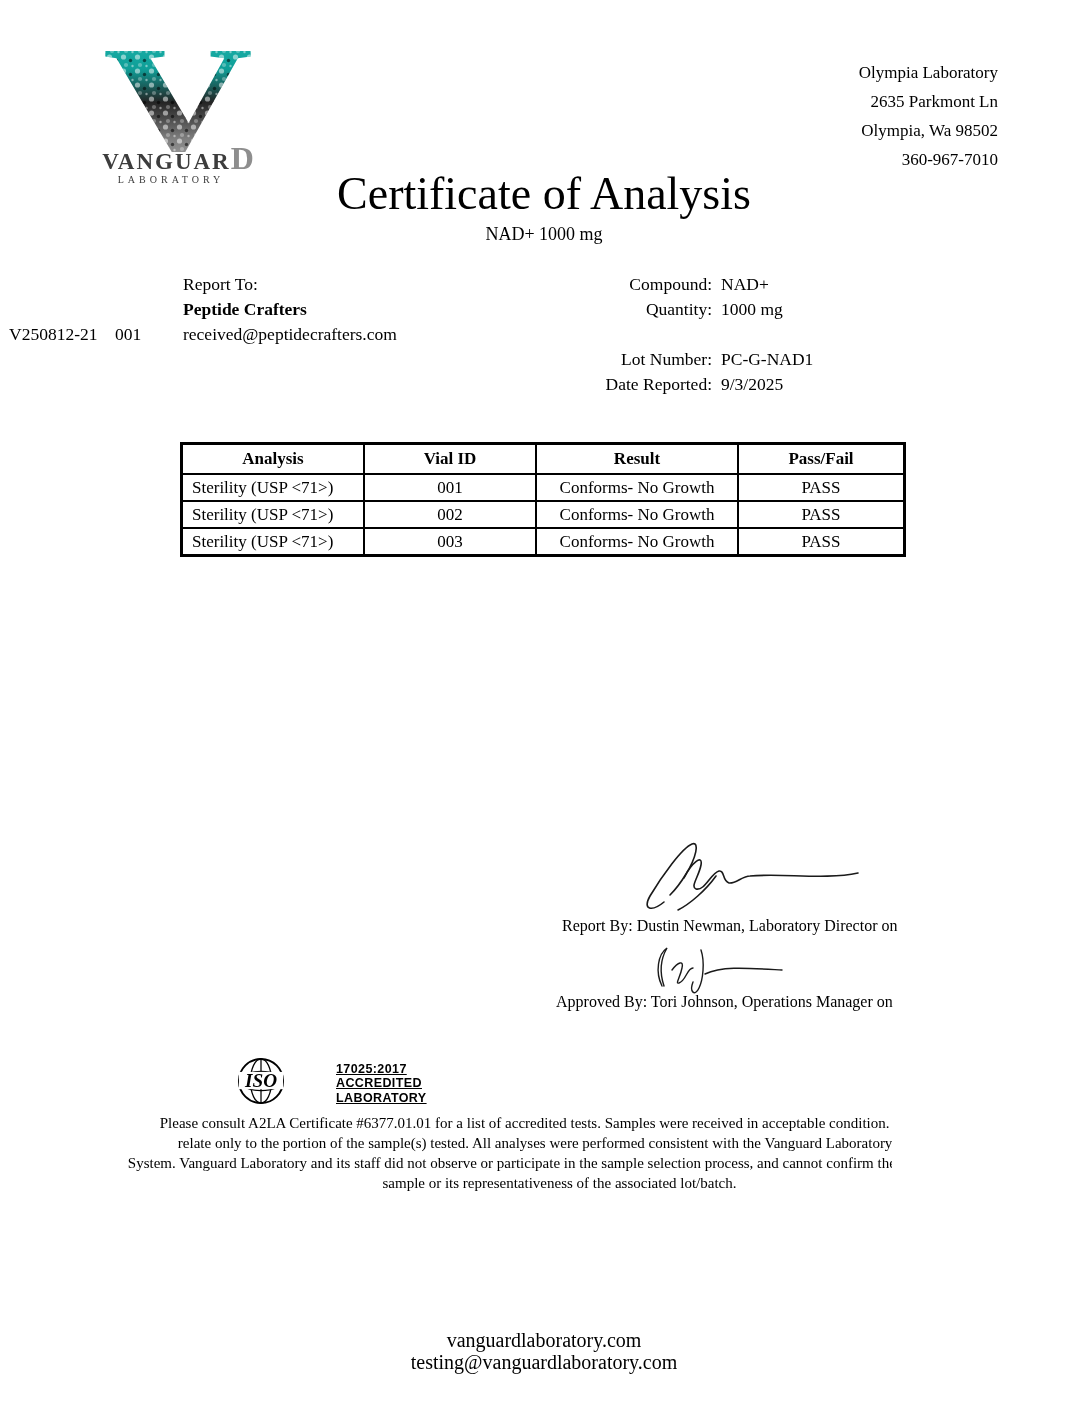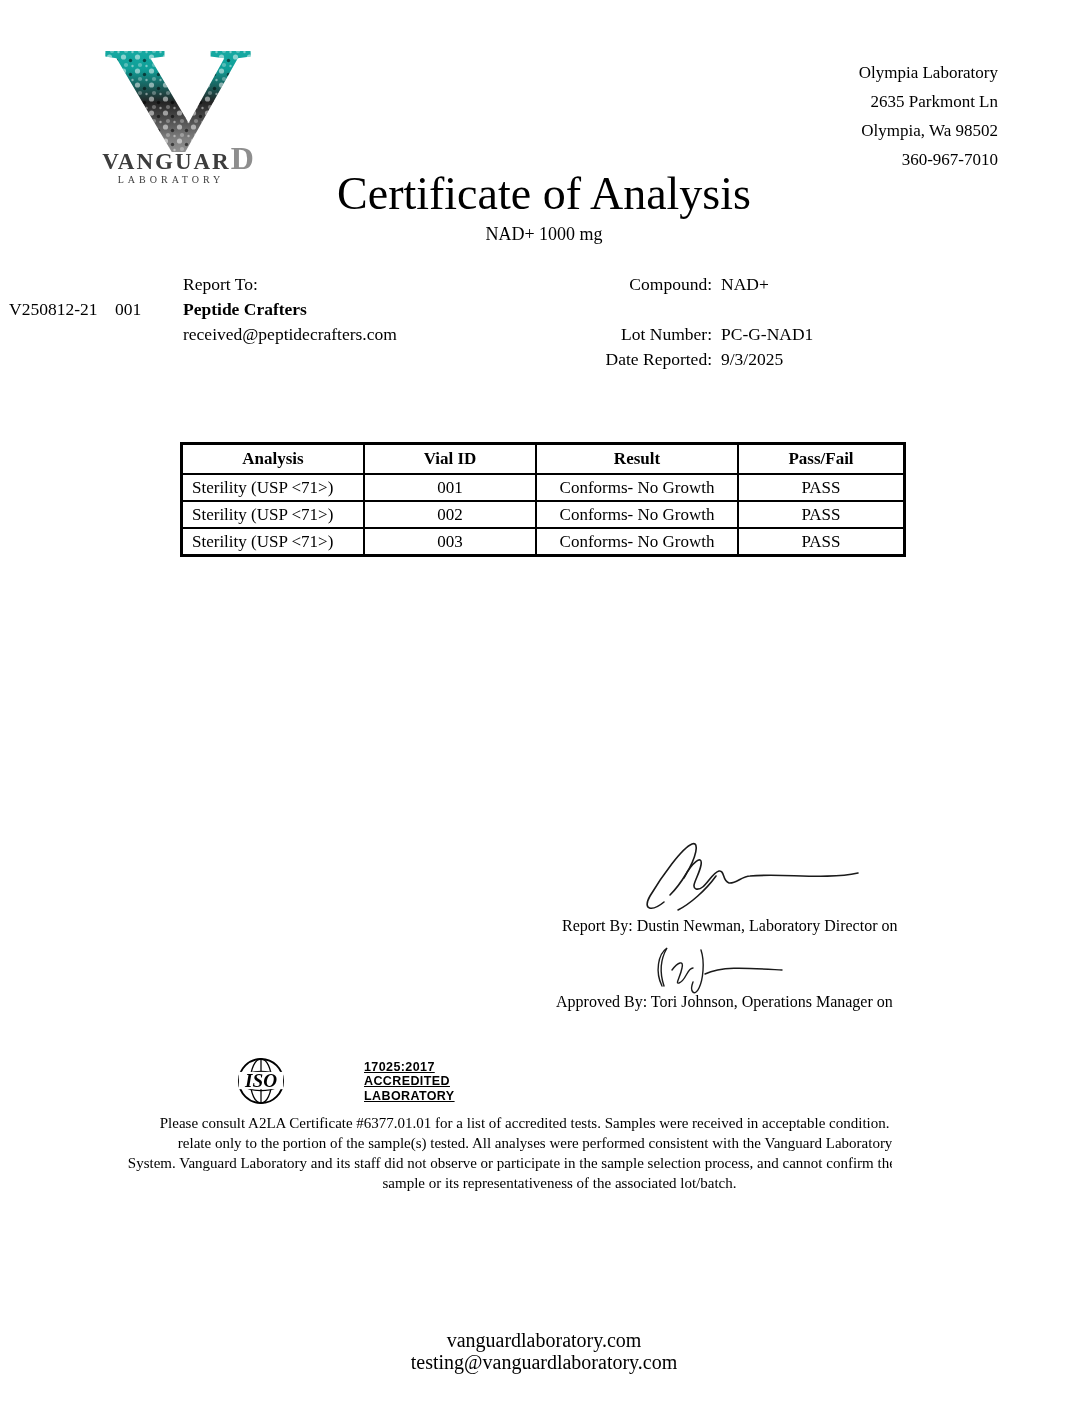--- a/index.html
+++ b/index.html
@@ -43,21 +43,21 @@
   .col-result{width:188px;}
   .col-pass{width:152px;}
 
   
   .sig1{left:630px;top:836px;}
   .sig2{left:648px;top:940px;}
   .sig-caption-1{left:562px;top:917px;font-size:16px;}
   .sig-caption-2{left:556px;top:993px;font-size:16px;}
 
   
-  .accreditation{left:237px;top:1057px;display:flex;align-items:center;gap:28px;}
+  .accreditation{left:237px;top:1057px;display:flex;align-items:flex-end;}
   .accreditation .txt{margin-left:7px;padding-top:1px;}
   .accreditation .txt div{
     font-family:"Liberation Sans", sans-serif;font-weight:bold;font-size:12.5px;
     line-height:14.5px;letter-spacing:0.4px;text-decoration:underline;white-space:nowrap;margin-left:44px;}
 
   
   .disclaimer-clip{left:92px;top:1113px;width:800px;height:84px;overflow:hidden;}
   .disclaimer-inner{width:935px;text-align:center;font-size:15px;line-height:20px;}
   .disclaimer-inner div{white-space:nowrap;}
 
@@ -107,20 +107,24 @@
   <div class="bold">Peptide Crafters</div>
   <div>received@peptidecrafters.com</div>
 </div>
 
 <div class="abs details">
   <div class="row">
     <span class="lbl">Compound:</span>
     <span class="val">NAD+</span>
   </div>
   <div class="row">
+    <span class="lbl">Quantity:</span>
+    <span class="val">1000 mg</span>
+  </div>
+  <div class="row">
     <span class="val">V250812-21    001</span>
   </div>
   <div class="row">
     <span class="lbl">Lot Number:</span>
     <span class="val">PC-G-NAD1</span>
   </div>
   <div class="row">
     <span class="lbl">Date Reported:</span>
     <span class="val">9/3/2025</span>
   </div>

